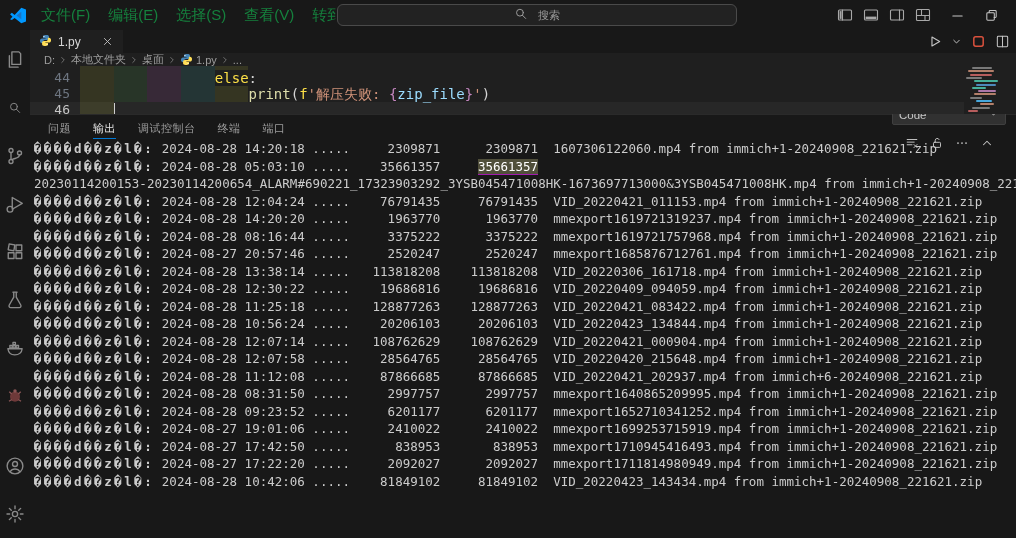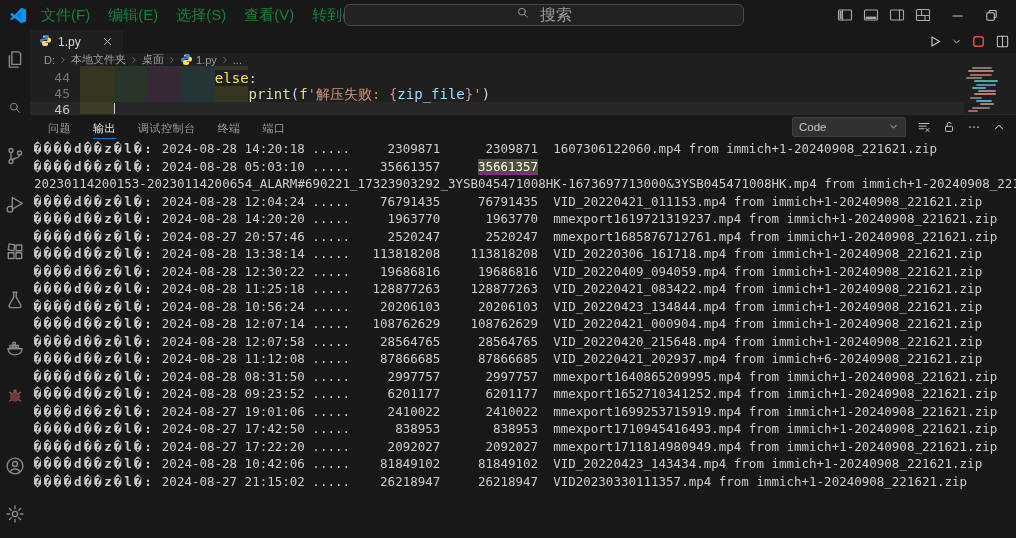--- a/index.html
+++ b/index.html
@@ -4,23 +4,23 @@
 <style>
   html,body{margin:0;padding:0;background:#0c0c0c;}
   .window{position:relative;width:1016px;height:538px;background:#181818;overflow:hidden;
           font-family:"Liberation Sans",sans-serif;color:#ccc;-webkit-font-smoothing:antialiased;}
   
   .titlebar{position:relative;height:30px;display:flex;align-items:center;background:#181818;}
   .logo{margin:0 6px 0 9px;display:flex;align-items:center;}
   .menus{display:flex;align-items:center;}
   .menu-item{font-size:15px;color:#15803d;padding:3px 9px;border-radius:4px;white-space:nowrap;}
   .nav-arrows{display:flex;align-items:center;gap:10px;margin-left:14px;}
-  .searchbox{position:absolute;left:344px;top:4px;width:398px;height:20px;background:#222222;
+  .searchbox{position:absolute;left:337px;top:4px;width:398px;height:20px;background:#222222;
              border:1px solid #4a4a4a;border-radius:6px;display:flex;align-items:center;
-             justify-content:center;gap:10px;color:#9d9d9d;font-size:16px;}
+             justify-content:center;gap:10px;color:#9d9d9d;font-size:11px;}
   .tb-right{position:absolute;right:0;top:0;height:30px;display:flex;align-items:center;}
   .tb-ic{width:26px;height:30px;display:flex;align-items:center;justify-content:center;}
   .tb-ic.gap{margin-left:8px;}
   
   .main{display:flex;height:508px;}
   .activitybar{width:30px;display:flex;flex-direction:column;align-items:center;background:#181818;padding-top:6px;}
   .ab-ic{width:30px;height:48px;display:flex;align-items:center;justify-content:center;opacity:.85;}
   .ab-spacer{flex:1;}
   .content{flex:1;display:flex;flex-direction:column;min-width:0;}
   
@@ -48,21 +48,21 @@
   .cursor{position:absolute;top:1px;width:1.5px;height:14px;background:#cfcfcf;}
   .minimap{position:absolute;right:0;top:0;width:52px;height:48px;background:#1f1f1f;}
   .mm-bar{position:absolute;height:2px;border-radius:1px;opacity:.85;}
   
   .panel{flex:1;background:#181818;border-top:1px solid #2a2a2a;display:flex;flex-direction:column;min-height:0;}
   .panel-header{height:24px;flex:none;display:flex;align-items:center;padding:0 10px 0 18px;}
   .ptab{font-size:11px;color:#9d9d9d;margin-right:22px;height:24px;line-height:26px;position:relative;
         letter-spacing:.5px;white-space:nowrap;}
   .ptab.active{color:#e7e7e7;}
   .ptab.active::after{content:"";position:absolute;left:0;right:0;bottom:0;height:1px;background:#0078d4;}
-  .panel-right{margin-left:auto;display:flex;align-items:center;gap:11px;}
+  .panel-right{margin-left:auto;display:flex;align-items:center;gap:11px;flex-direction:column;}
   .channel{width:100px;height:18px;background:#313131;border:1px solid #3f3f3f;border-radius:2px;
            font-size:11.5px;color:#c8c8c8;display:flex;align-items:center;justify-content:space-between;
            padding:0 6px;}
   
   .output{flex:1;overflow:hidden;font-family:"DejaVu Sans Mono",monospace;font-size:12.5px;
           line-height:17.5px;color:#cccccc;padding:1px 0 0 4px;}
   .oline{height:17.5px;white-space:pre;}
   .pfx{letter-spacing:2.5px;font-weight:bold;}
   .hl{background:rgba(225,222,149,.28);border-bottom:1px solid #a21caf;color:#fff;}
 </style>
@@ -378,32 +378,32 @@
                 </span>
               </span>
           </div>
         </div>
         <div class="output" id="output">
             <div class="oline"><span class="pfx">����d��z�l�:</span><span> 2024-08-28 14:20:18 .....     2309871      </span><span>2309871</span><span>  1607306122060.mp4 from immich+1-20240908_221621.zip</span></div>
             <div class="oline"><span class="pfx">����d��z�l�:</span><span> 2024-08-28 05:03:10 .....    35661357     </span><span class="hl">35661357</span></div>
             <div class="oline">20230114200153-20230114200654_ALARM#690221_17323903292_3YSB045471008HK-1673697713000&amp;3YSB045471008HK.mp4 from immich+1-20240908_221621.zip</div>
             <div class="oline"><span class="pfx">����d��z�l�:</span><span> 2024-08-28 12:04:24 .....    76791435     </span><span>76791435</span><span>  VID_20220421_011153.mp4 from immich+1-20240908_221621.zip</span></div>
             <div class="oline"><span class="pfx">����d��z�l�:</span><span> 2024-08-28 14:20:20 .....     1963770      </span><span>1963770</span><span>  mmexport1619721319237.mp4 from immich+1-20240908_221621.zip</span></div>
+            <div class="oline"><span class="pfx">����d��z�l�:</span><span> 2024-08-28 08:16:44 .....     3375222      </span><span>3375222</span><span>  mmexport1619721757968.mp4 from immich+1-20240908_221621.zip</span></div>
             <div class="oline"><span class="pfx">����d��z�l�:</span><span> 2024-08-27 20:57:46 .....     2520247      </span><span>2520247</span><span>  mmexport1685876712761.mp4 from immich+1-20240908_221621.zip</span></div>
             <div class="oline"><span class="pfx">����d��z�l�:</span><span> 2024-08-28 13:38:14 .....   113818208    </span><span>113818208</span><span>  VID_20220306_161718.mp4 from immich+1-20240908_221621.zip</span></div>
             <div class="oline"><span class="pfx">����d��z�l�:</span><span> 2024-08-28 12:30:22 .....    19686816     </span><span>19686816</span><span>  VID_20220409_094059.mp4 from immich+1-20240908_221621.zip</span></div>
             <div class="oline"><span class="pfx">����d��z�l�:</span><span> 2024-08-28 11:25:18 .....   128877263    </span><span>128877263</span><span>  VID_20220421_083422.mp4 from immich+1-20240908_221621.zip</span></div>
             <div class="oline"><span class="pfx">����d��z�l�:</span><span> 2024-08-28 10:56:24 .....    20206103     </span><span>20206103</span><span>  VID_20220423_134844.mp4 from immich+1-20240908_221621.zip</span></div>
             <div class="oline"><span class="pfx">����d��z�l�:</span><span> 2024-08-28 12:07:14 .....   108762629    </span><span>108762629</span><span>  VID_20220421_000904.mp4 from immich+1-20240908_221621.zip</span></div>
             <div class="oline"><span class="pfx">����d��z�l�:</span><span> 2024-08-28 12:07:58 .....    28564765     </span><span>28564765</span><span>  VID_20220420_215648.mp4 from immich+1-20240908_221621.zip</span></div>
             <div class="oline"><span class="pfx">����d��z�l�:</span><span> 2024-08-28 11:12:08 .....    87866685     </span><span>87866685</span><span>  VID_20220421_202937.mp4 from immich+6-20240908_221621.zip</span></div>
             <div class="oline"><span class="pfx">����d��z�l�:</span><span> 2024-08-28 08:31:50 .....     2997757      </span><span>2997757</span><span>  mmexport1640865209995.mp4 from immich+1-20240908_221621.zip</span></div>
             <div class="oline"><span class="pfx">����d��z�l�:</span><span> 2024-08-28 09:23:52 .....     6201177      </span><span>6201177</span><span>  mmexport1652710341252.mp4 from immich+1-20240908_221621.zip</span></div>
             <div class="oline"><span class="pfx">����d��z�l�:</span><span> 2024-08-27 19:01:06 .....     2410022      </span><span>2410022</span><span>  mmexport1699253715919.mp4 from immich+1-20240908_221621.zip</span></div>
             <div class="oline"><span class="pfx">����d��z�l�:</span><span> 2024-08-27 17:42:50 .....      838953       </span><span>838953</span><span>  mmexport1710945416493.mp4 from immich+1-20240908_221621.zip</span></div>
             <div class="oline"><span class="pfx">����d��z�l�:</span><span> 2024-08-27 17:22:20 .....     2092027      </span><span>2092027</span><span>  mmexport1711814980949.mp4 from immich+1-20240908_221621.zip</span></div>
             <div class="oline"><span class="pfx">����d��z�l�:</span><span> 2024-08-28 10:42:06 .....    81849102     </span><span>81849102</span><span>  VID_20220423_143434.mp4 from immich+1-20240908_221621.zip</span></div>
-            <div class="oline"><span class="pfx">����d��z�l�:</span><span> 2024-08-27 21:15:02 .....    26218947     </span><span>26218947</span><span>  VID20230330111357.mp4 from immich+1-20240908_221621.zip</span></div>
           </div>
       </div>
     </div>
   </div>
 </div>
 
 </body></html>

